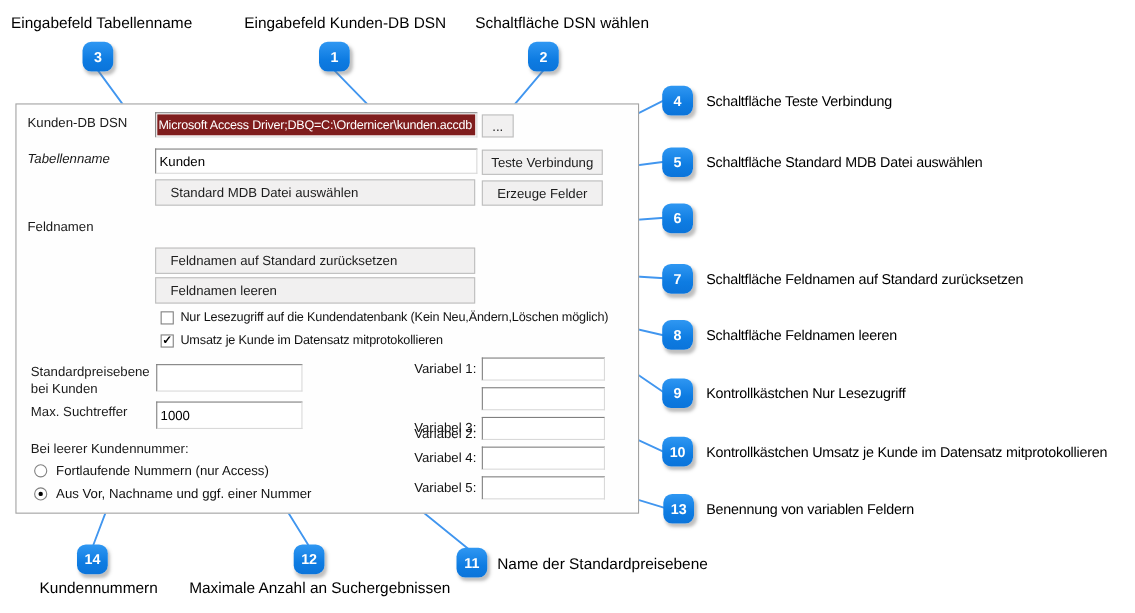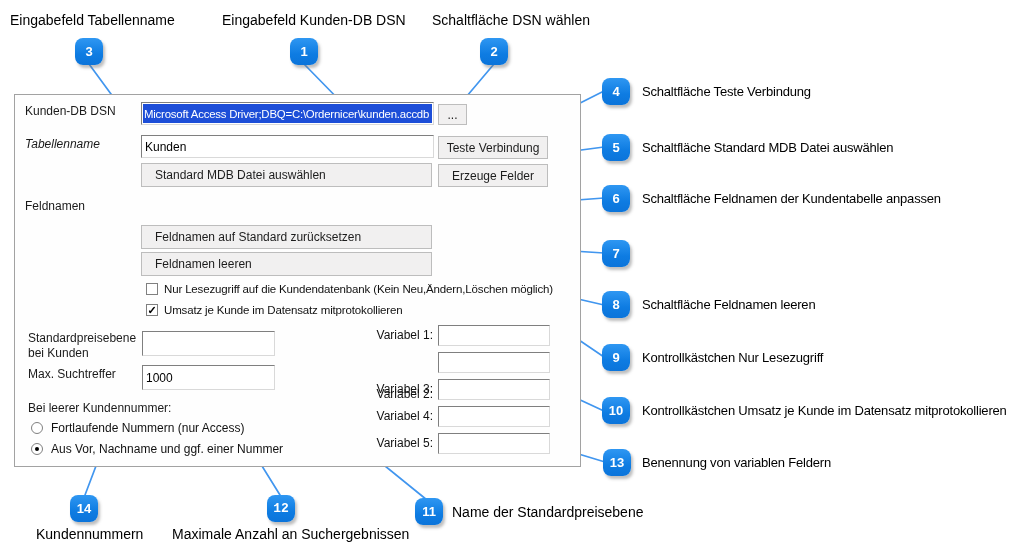--- a/index.html
+++ b/index.html
@@ -30,21 +30,21 @@
   .dlg-label { color:#1a1a1a; white-space:nowrap; }
 
   .win-input {
     position:absolute; background:#fff;
     border:1px solid; border-color:#7f7f7f #d9d9d9 #d9d9d9 #7f7f7f;
     font-family:"Liberation Sans", sans-serif; font-size:12px; color:#000;
     padding:2px 3px; outline:none;
   }
   .sel-input { overflow:hidden; display:flex; align-items:center; padding:1px; }
   .sel-input .sel-text {
-    background:#1d4ed8; color:#fff; font-size:11.4px; letter-spacing:-0.2px;
+    background:#7f1d1d; color:#fff; font-size:11.4px; letter-spacing:-0.2px;
     white-space:nowrap; width:100%; height:100%; display:flex; align-items:center; padding:0 1px;
   }
 
   .win-btn {
     position:absolute; background:#f1f0f0;
     border:1px solid #bdbdbd; color:#1c1c1c;
     font-family:"Liberation Sans", sans-serif; font-size:12px;
     display:flex; align-items:center; justify-content:center; white-space:nowrap;
     cursor:default;
   }
@@ -104,28 +104,28 @@
   <div class="badge" style="left:602px; top:134px;">5</div>
   <div class="badge" style="left:602px; top:185px;">6</div>
   <div class="badge" style="left:602px; top:240px;">7</div>
   <div class="badge" style="left:602px; top:291px;">8</div>
   <div class="badge" style="left:602px; top:344px;">9</div>
   <div class="badge" style="left:602px; top:397px;">10</div>
   <div class="badge" style="left:603px; top:449px;">13</div>
 
   <div class="callout-label right" style="left:642px; top:84px;">Schaltfläche Teste Verbindung</div>
   <div class="callout-label right" style="left:642px; top:140px;">Schaltfläche Standard MDB Datei auswählen</div>
-  <div class="callout-label right" style="left:642px; top:191px;">Schaltfläche Feldnamen der Kundentabelle anpassen</div>
+  <div class="callout-label right" style="left:642px; top:246px;">Schaltfläche Feldnamen auf Standard zurücksetzen</div>
   <div class="callout-label right" style="left:642px; top:297px;">Schaltfläche Feldnamen leeren</div>
   <div class="callout-label right" style="left:642px; top:350px;">Kontrollkästchen Nur Lesezugriff</div>
   <div class="callout-label right" style="left:642px; top:403px;">Kontrollkästchen Umsatz je Kunde im Datensatz mitprotokollieren</div>
   <div class="callout-label right" style="left:642px; top:455px;">Benennung von variablen Feldern</div>
 
   <div class="badge" style="left:70px;  top:495px;">14</div>
-  <div class="badge" style="left:267px; top:495px;font-family:Liberation Mono, monospace;">12</div>
+  <div class="badge" style="left:267px; top:495px;">12</div>
   <div class="badge" style="left:415px; top:498px;">11</div>
 
   <div class="callout-label" style="left:36px;  top:526px;">Kundennummern</div>
   <div class="callout-label" style="left:172px; top:526px;">Maximale Anzahl an Suchergebnissen</div>
   <div class="callout-label" style="left:452px; top:504px;">Name der Standardpreisebene</div>
 
   <div id="dialog">
 
     <div class="abs dlg-label" style="left:10px; top:9px;">Kunden-DB DSN</div>
     <div class="win-input sel-input" style="left:126px; top:7px; width:293px; height:23px;">

